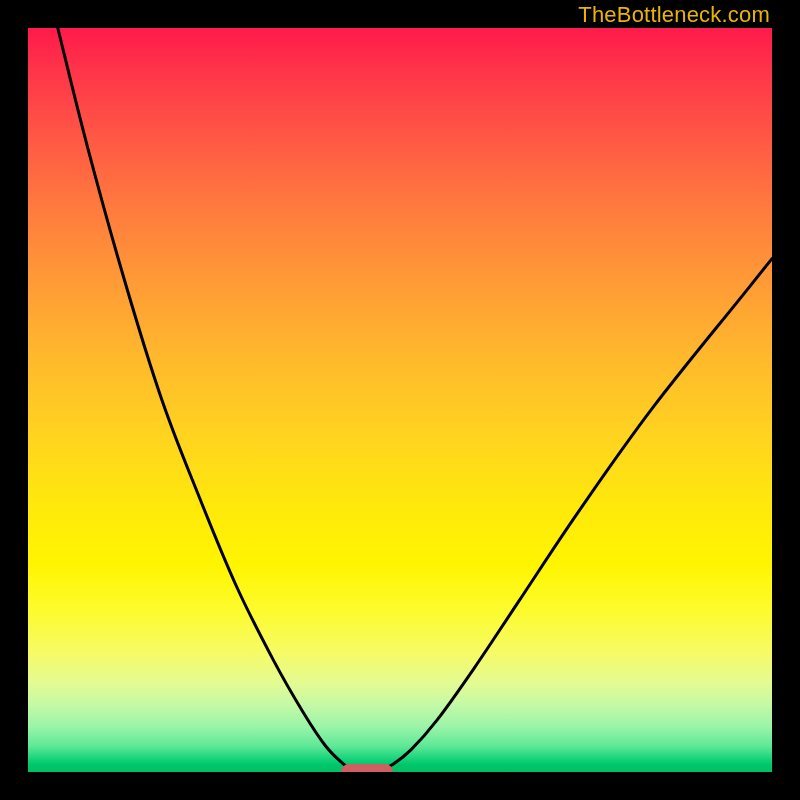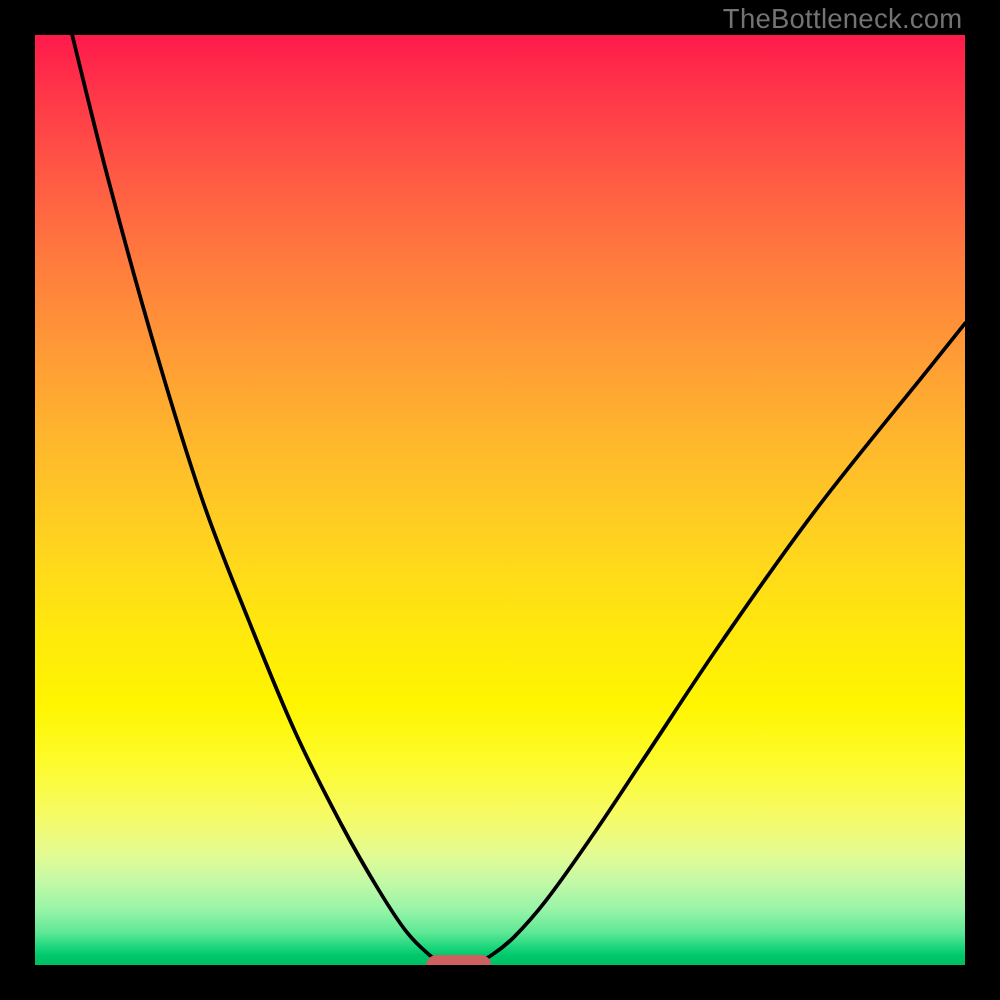--- a/index.html
+++ b/index.html
@@ -49,21 +49,21 @@
       #5fe896 96.5%,
       #1fd77e 98%,
       #00c76a 99%,
       #00bf63 100%
     );
   }
   .watermark {
     position: absolute;
     top: 2px;
     right: 30px;
-    color: #737373;
+    color: #eab308;
     font-size: 22px;
     letter-spacing: 0.2px;
     user-select: none;
   }
   svg.curve {
     position: absolute;
     inset: 0;
   }
   .marker {
     position: absolute;

